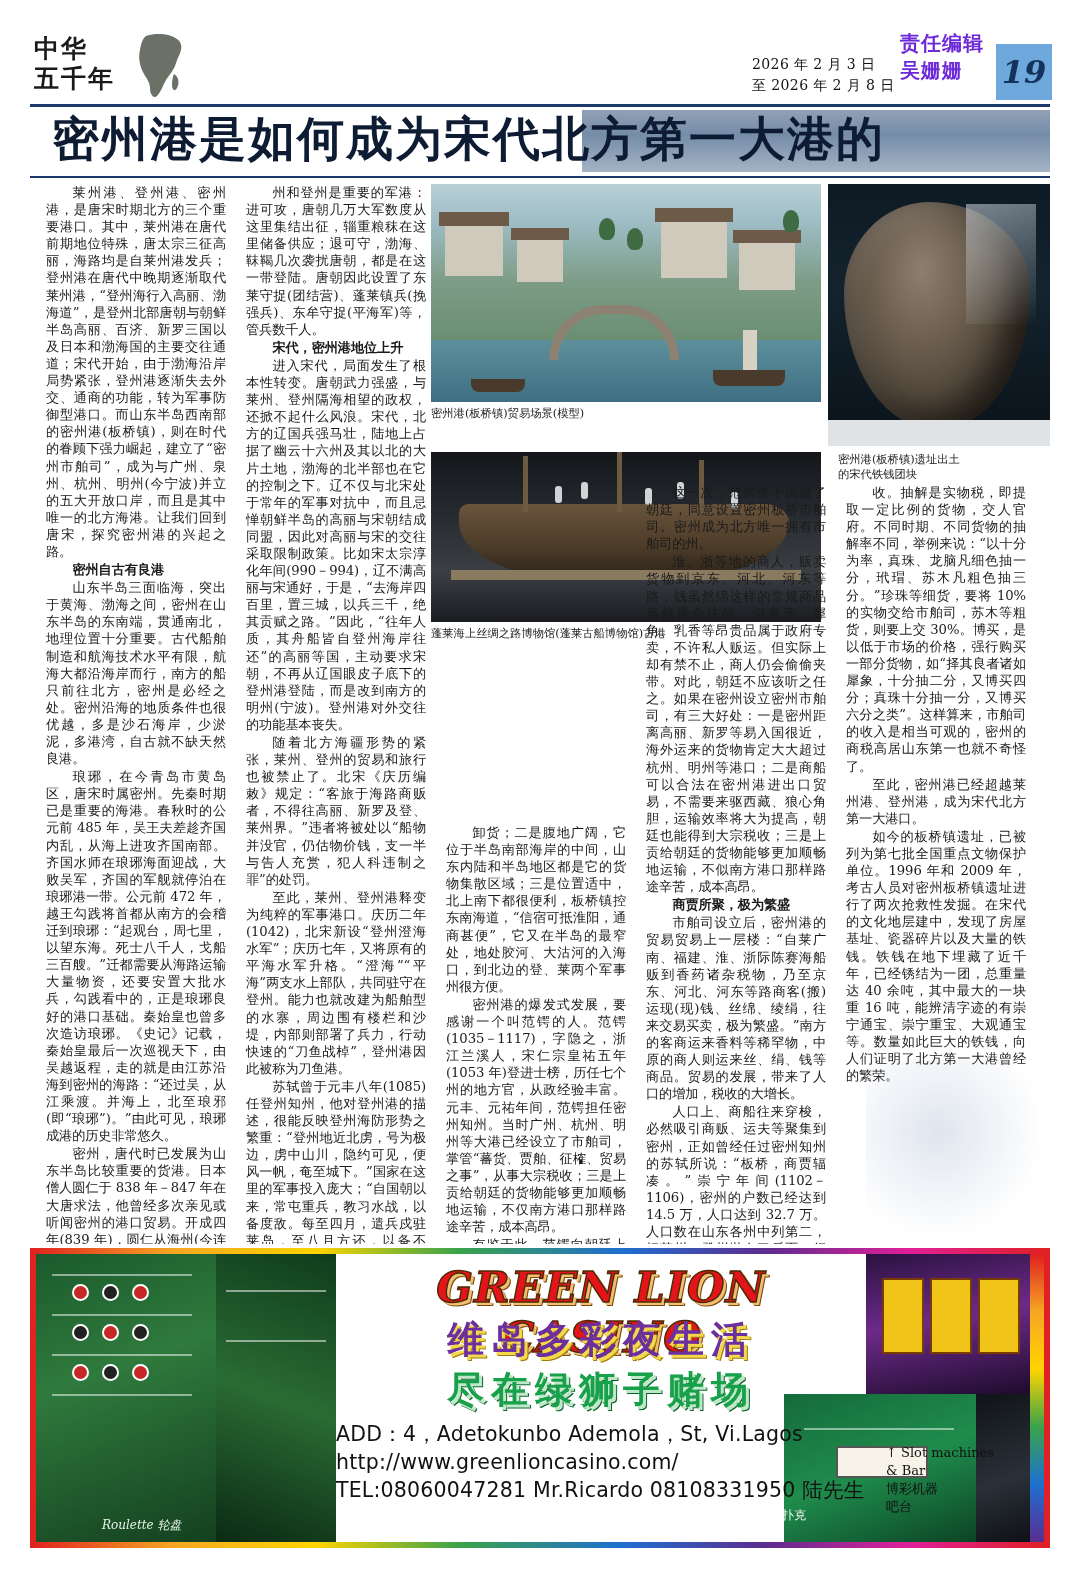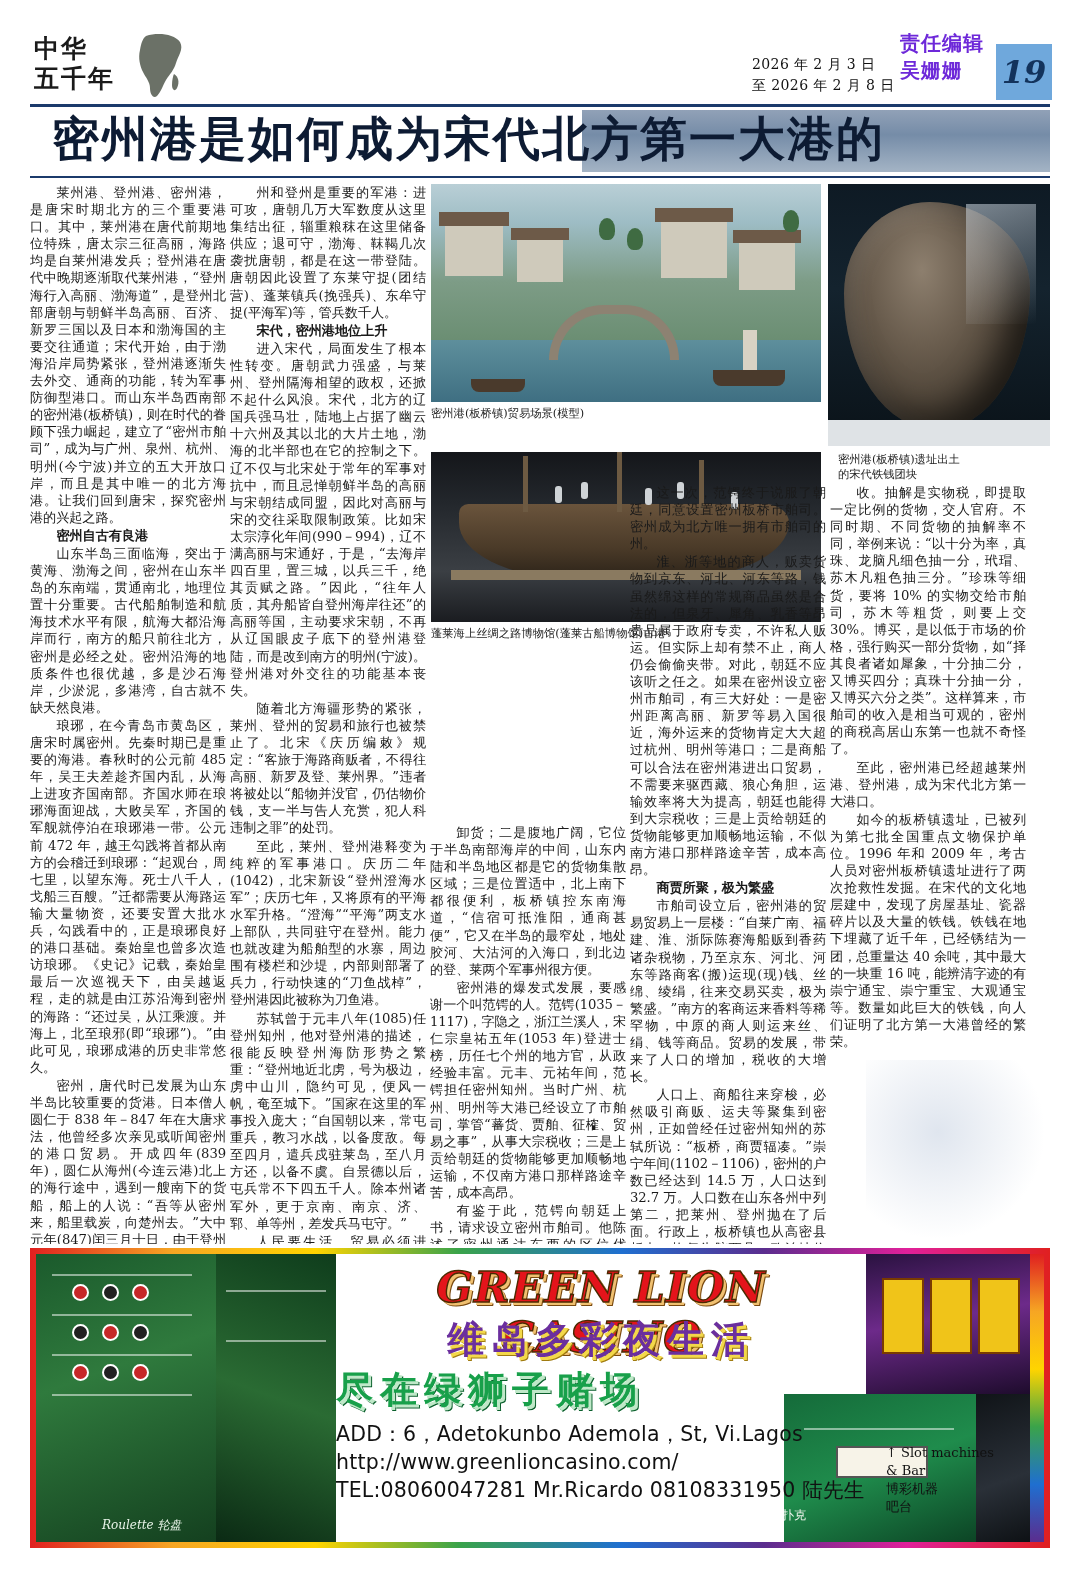--- a/index.html
+++ b/index.html
@@ -39,21 +39,21 @@
     font-family:"DejaVu Sans","Liberation Sans",sans-serif;
     font-weight:bold;font-size:47px;line-height:62px;color:#0d1b33;letter-spacing:2px;
     white-space:nowrap;}
   .rule-head{position:absolute;left:30px;top:176px;width:1020px;height:2px;background:#1b3a6b;}
 
   
   .body{position:absolute;left:30px;top:184px;width:1020px;height:1060px;}
   .col{position:absolute;top:0;width:196px;height:1060px;overflow:hidden;}
   .c1{left:0;}  .c2{left:200px;} .c3{left:400px;}
   .c4{left:600px;} .c5{left:800px;}
-  .col p{margin:0 0 1px 0;text-indent:2em;
+  .col p{margin:0 0 1px 16px;text-indent:2em;
     font-size:13.2px;line-height:17.1px;text-align:justify;
     font-family:"DejaVu Serif","Liberation Serif",serif;color:#1a1a1a;
     letter-spacing:-0.1px;}
   .sub{margin:7px 0 5px 0;text-indent:0;text-align:center;
     font-family:"DejaVu Sans","Liberation Sans",sans-serif;
     font-weight:bold;font-size:16.5px;line-height:23px;color:#14305e;letter-spacing:.5px;}
 
   
   .photo{position:absolute;overflow:hidden;}
   .cap{position:absolute;font-size:11.3px;line-height:15px;color:#222;
@@ -101,21 +101,21 @@
   .ad-inner{position:relative;width:100%;height:100%;background:#ffffff;overflow:hidden;}
   .ad-title{position:absolute;left:300px;top:8px;width:530px;text-align:center;
     font-family:"DejaVu Serif","Liberation Serif",serif;font-style:italic;font-weight:bold;
     font-size:43px;line-height:50px;color:#e4141b;letter-spacing:1px;
     -webkit-text-stroke:1.4px #4a2a00;
     text-shadow:3px 3px 0 #f0c070,4px 4px 0 #7a4a10;}
   .ad-cn1{position:absolute;left:300px;top:62px;width:530px;text-align:center;
     font-family:"DejaVu Sans","Liberation Sans",sans-serif;font-weight:bold;
     font-size:37px;line-height:48px;color:#6b2f9e;letter-spacing:7px;
     text-shadow:3px 3px 0 #f3d84a,4px 4px 0 #a07b10;}
-  .ad-cn2{position:absolute;left:300px;top:112px;width:530px;
+  .ad-cn2{position:absolute;left:300px;top:112px;width:530px;text-align:center;
     font-family:Liberation Sans, sans-serif;font-weight:bold;
     font-size:37px;line-height:48px;color:#18a04a;letter-spacing:7px;
     text-shadow:3px 3px 0 #bfe8c8,4px 4px 0 #0a5f2c;}
   .ad-lines{position:absolute;left:300px;top:166px;width:560px;
     font-family:"DejaVu Sans","Liberation Sans",sans-serif;
     font-size:20.5px;line-height:28px;color:#111;letter-spacing:.2px;white-space:nowrap;}
   .ad-note{position:absolute;right:8px;bottom:26px;width:150px;text-align:left;
     font-family:"DejaVu Serif","Liberation Serif",serif;font-size:13px;line-height:18px;color:#111;}
   .roulette-cap{position:absolute;left:66px;bottom:8px;font-size:12px;color:#e8f4e8;
     font-family:"DejaVu Serif","Liberation Serif",serif;}
@@ -299,21 +299,21 @@
         <div class="poker-cap">Caribbean poker 加勒比扑克</div>
       </div>
 
       <div class="ad-ph ap5"></div>
 
       <div class="ad-title">GREEN LION CASINO</div>
       <div class="ad-cn1">维岛多彩夜生活</div>
       <div class="ad-cn2">尽在绿狮子赌场</div>
 
       <div class="ad-lines">
-        <div>ADD：6，Adetokunbo Ademola，St, Vi.Lagos</div>
+        <div>ADD：4，Adetokunbo Ademola，St, Vi.Lagos</div>
         <div>http://www.greenlioncasino.com/</div>
         <div>TEL:08060047281 Mr.Ricardo  08108331950 陆先生</div>
       </div>
 
       <div class="ad-note">
         <div>↑ Slot machines</div>
         <div>&amp; Bar</div>
         <div>博彩机器</div>
         <div>吧台</div>
       </div>

